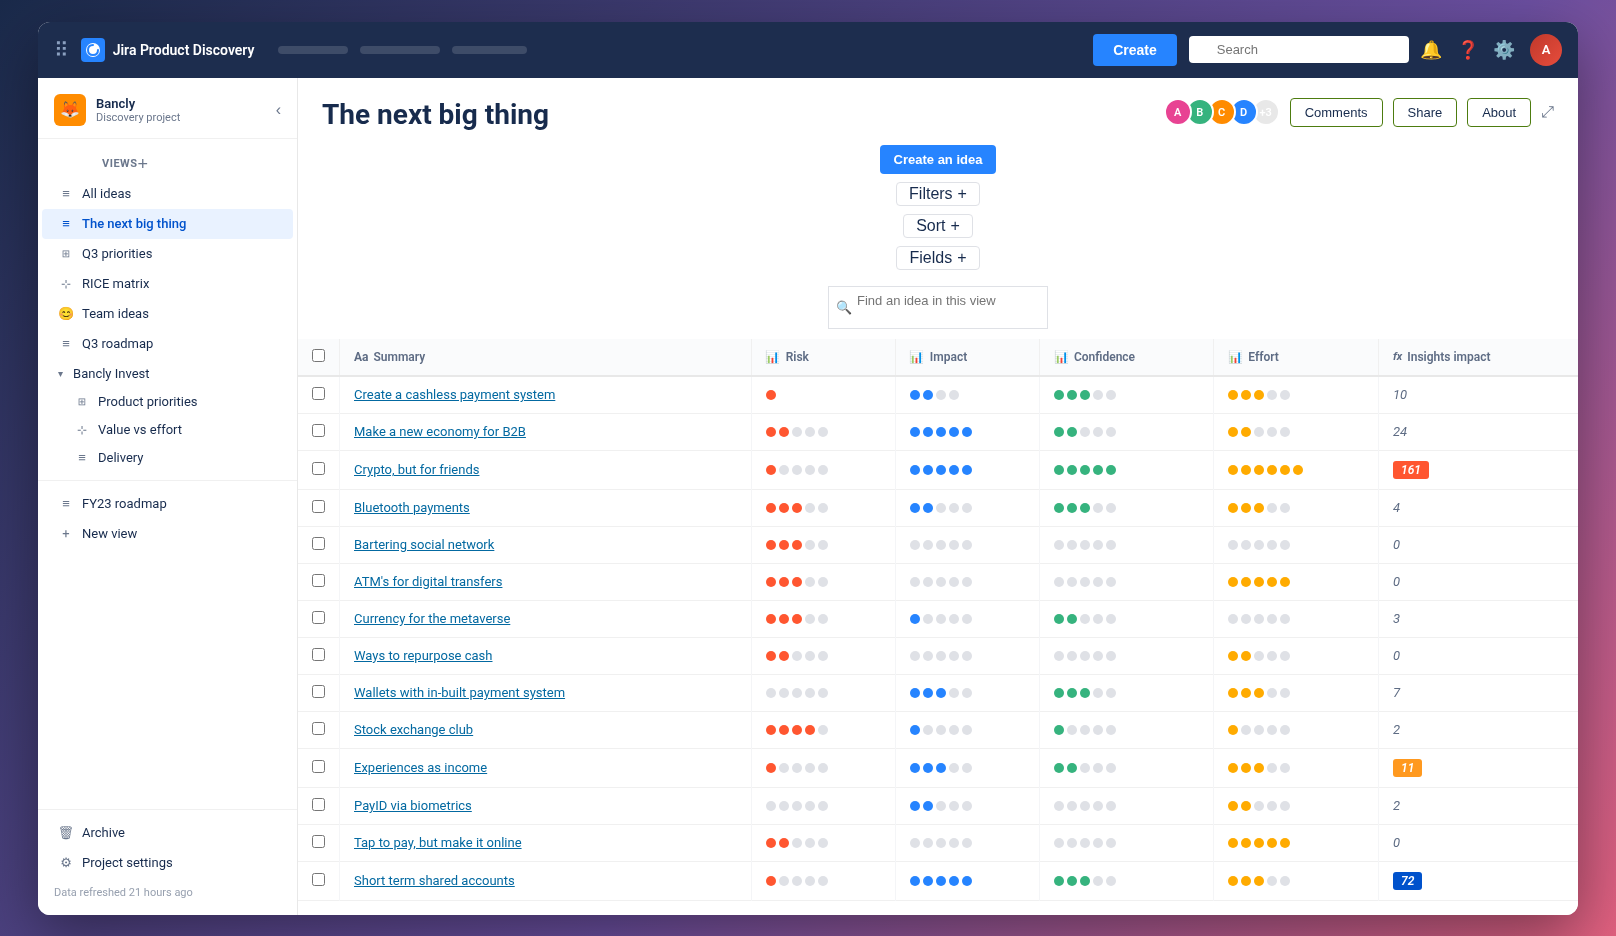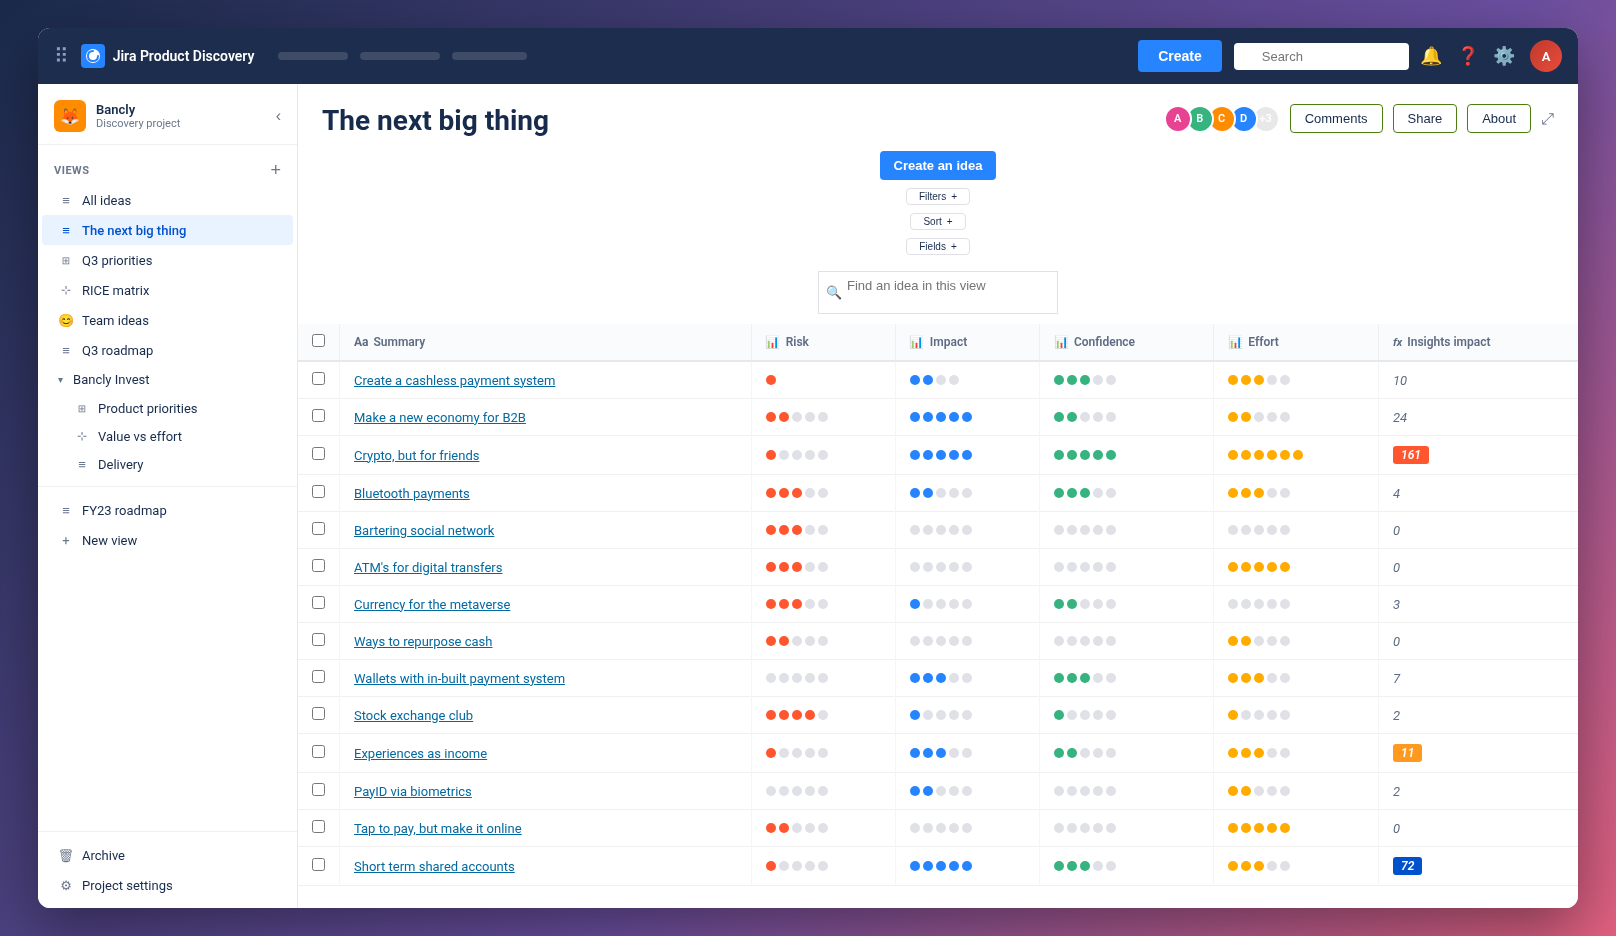--- a/index.html
+++ b/index.html
@@ -168,22 +168,22 @@
     .sidebar-collapse-btn {
       background: none;
       border: none;
       color: #6b778c;
       cursor: pointer;
       font-size: 16px;
     }
     .sidebar-section-header {
       display: flex;
       align-items: center;
-      justify-content: space-between;
       padding: 16px 16px 6px;
+      margin-left: 48px;
     }
     .sidebar-section-label {
       font-size: 11px;
       font-weight: 700;
       color: #6b778c;
       text-transform: uppercase;
       letter-spacing: 0.5px;
     }
     .sidebar-add-btn {
       background: none;
@@ -328,21 +328,21 @@
       padding: 7px 14px;
       font-size: 13px;
       font-weight: 600;
       cursor: pointer;
     }
     .toolbar-btn {
       background: #fff;
       border: 1px solid #dfe1e6;
       border-radius: 4px;
       padding: 2px 12px;
-      font-size: 10px;
+      font-size: 16px;
       color: #172b4d;
       cursor: pointer;
       display: flex;
       align-items: center;
       gap: 5px;
     }
     .toolbar-spacer { flex: 1; }
     .toolbar-search-wrap {
       position: relative;
       display: flex;
@@ -454,21 +454,21 @@
       <span>Jira Product Discovery</span>
     </div>
     <div class="nav-breadcrumbs">
       <div class="nav-breadcrumb-pill" style="width:70px;"></div>
       <div class="nav-breadcrumb-pill" style="width:80px; margin-left:8px;"></div>
       <div class="nav-breadcrumb-pill" style="width:75px; margin-left:8px;"></div>
     </div>
     <button class="nav-create-btn">Create</button>
     <div class="nav-search-wrap">
       <span class="search-icon">🔍</span>
-      <input class="nav-search" type="text" style="font-size: 13px; border: none; outline: none; border-radius: 4px; padding: 6px 12px 6px 28px; width: 175px;" placeholder="Search">
+      <input class="nav-search" type="text" style="font-size: 13px; border: none; outline: none; border-radius: 4px; padding: 6px 12px 6px 28px; width: 220px;" placeholder="Search">
     </div>
     <div class="nav-icons">
       <button class="nav-icon-btn">🔔</button>
       <button class="nav-icon-btn">❓</button>
       <button class="nav-icon-btn">⚙️</button>
       <div class="nav-avatar" style="background:linear-gradient(135deg,#c0392b,#e74c3c);">A</div>
     </div>
   </div>
 
   <div class="main-layout">
@@ -546,20 +546,21 @@
 
       <div class="sidebar-bottom">
         <div class="sidebar-item">
           <span class="sidebar-item-icon">🗑</span>
           <span>Archive</span>
         </div>
         <div class="sidebar-item">
           <span class="sidebar-item-icon">⚙</span>
           <span>Project settings</span>
         </div>
+        <div class="sidebar-footer-text">Data refreshed 21 hours ago</div>
       </div>
     </div>
 
     <div class="content">
 
       <div class="content-header">
         <h1 class="page-title">The next big thing</h1>
         <div class="header-actions">
           <div class="avatar-stack">
             <div class="av" style="background:#e84393; z-index:4;">A</div>
@@ -585,21 +586,21 @@
           <span>Sort</span>
           <span>+</span>
         </button>
         <button class="toolbar-btn">
           <span>Fields</span>
           <span>+</span>
         </button>
         <div class="toolbar-spacer"></div>
         <div class="toolbar-search-wrap">
           <span class="search-icon">🔍</span>
-          <input type="text" style="border: 1px solid rgb(223, 225, 230); border-radius: 0; padding: 6px 12px 20px 28px; font-size: 13px; color: rgb(107, 119, 140); width: 240px; outline: none;" placeholder="Find an idea in this view">
+          <input type="text" style="border: 1px solid rgb(223, 225, 230); border-radius: 0; padding: 6px 12px 20px 28px; font-size: 13px; color: rgb(107, 119, 140); width: 220px; outline: none;" placeholder="Find an idea in this view">
         </div>
       </div>
 
       <div class="table-wrap">
         <table>
           <thead>
             <tr>
               <th class="td-check">
                 <input type="checkbox" style="">
               </th>

